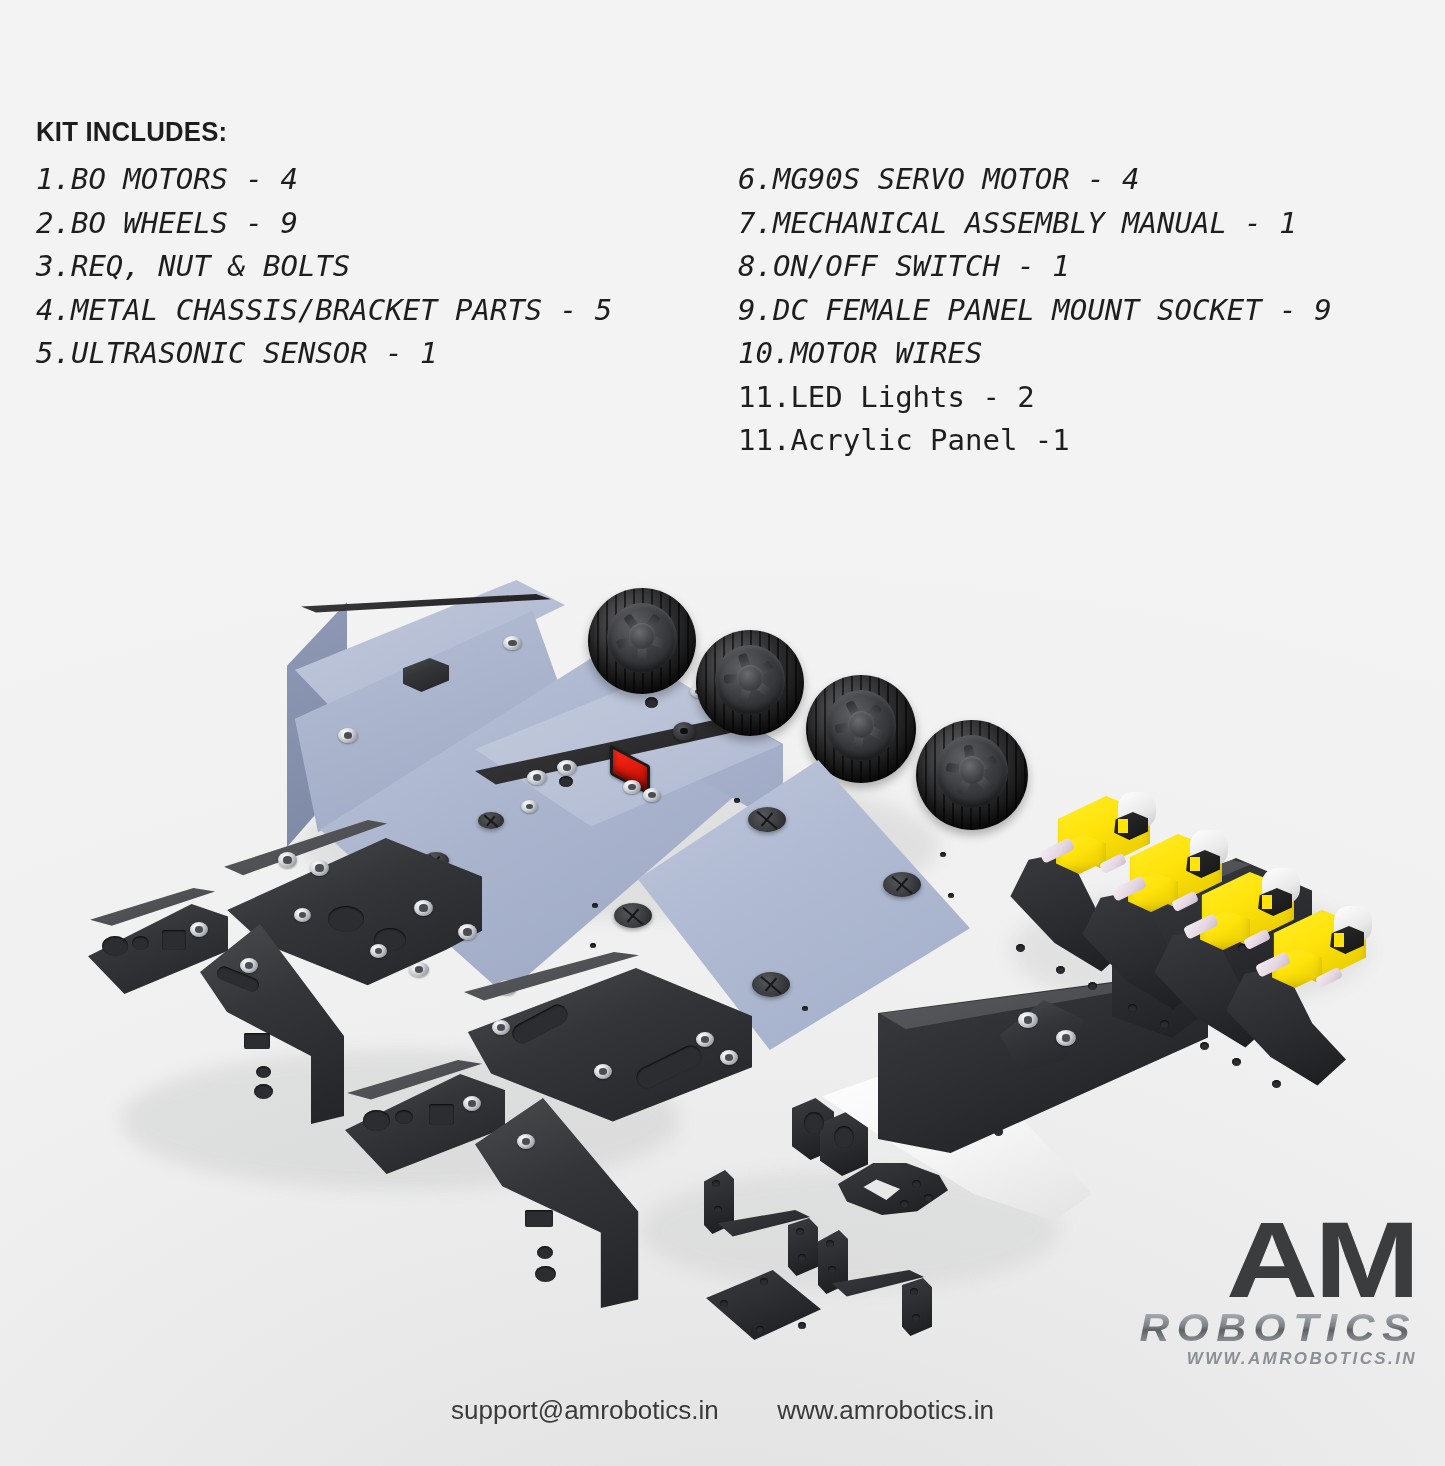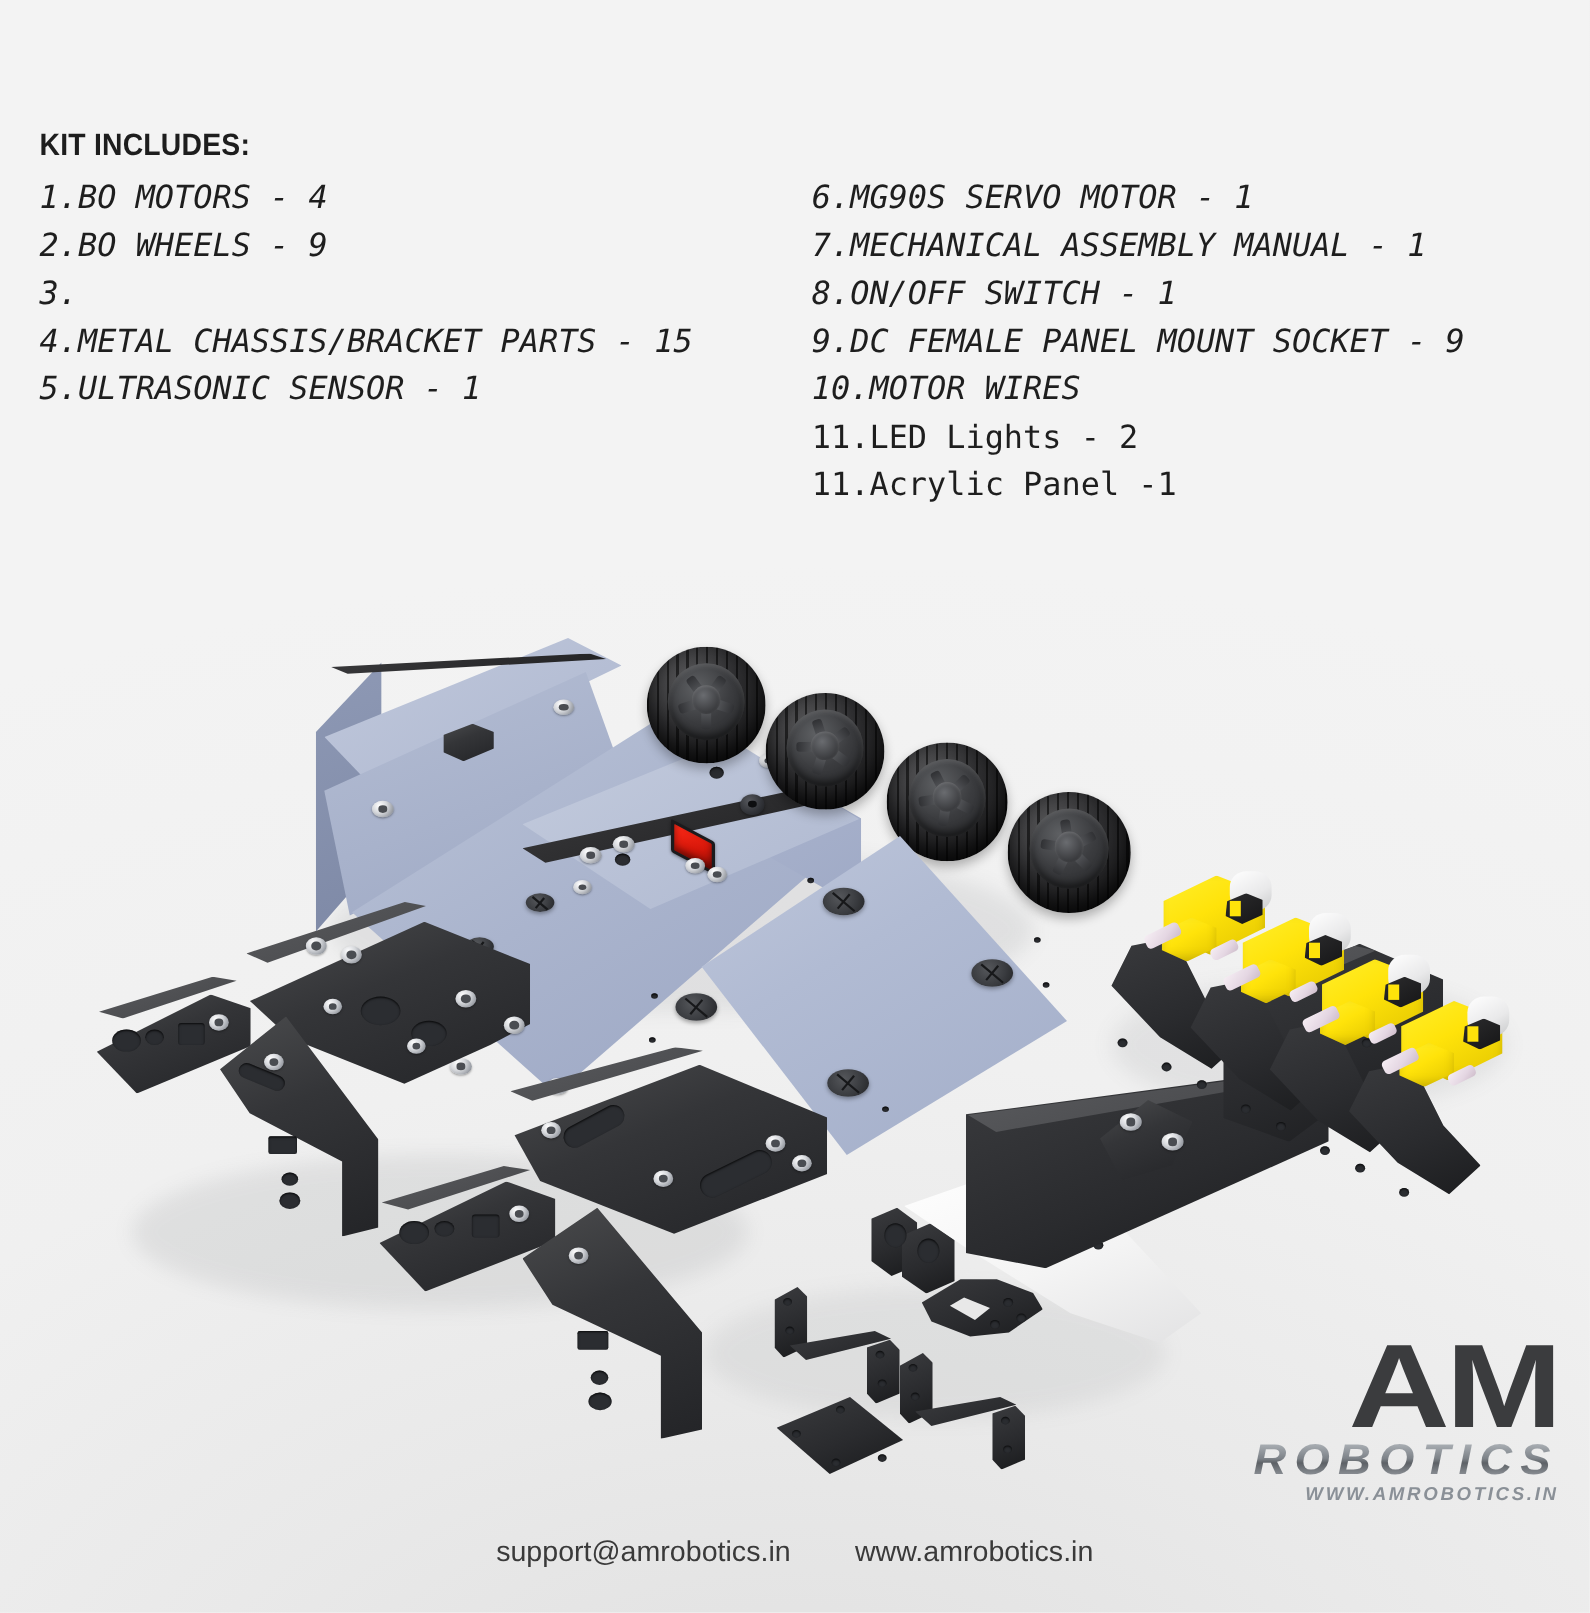--- a/index.html
+++ b/index.html
@@ -195,26 +195,26 @@
 <body>
 
 <div id="page">
 
   <section class="kit-block">
     <div class="kit-title">KIT INCLUDES:</div>
 
     <div class="col col-left" id="col-left">
         <div class="kit-item ital"><span class="num">1.</span> <span class="txt">BO MOTORS - 4</span></div>
         <div class="kit-item ital"><span class="num">2.</span> <span class="txt">BO WHEELS - 9</span></div>
-        <div class="kit-item ital"><span class="num">3.</span> </div>
-        <div class="kit-item ital"><span class="num">4.</span> <span class="txt">METAL CHASSIS/BRACKET PARTS - 15</span></div>
+        <div class="kit-item ital"><span class="num">3.</span> <span class="txt">REQ, NUT &amp; BOLTS</span></div>
+        <div class="kit-item ital"><span class="num">4.</span> <span class="txt">METAL CHASSIS/BRACKET PARTS - 5</span></div>
         <div class="kit-item ital"><span class="num">5.</span> <span class="txt">ULTRASONIC SENSOR - 1</span></div>
       </div>
     <div class="col col-right" id="col-right">
-        <div class="kit-item ital"><span class="num">6.</span> <span class="txt">MG90S SERVO MOTOR - 1</span></div>
+        <div class="kit-item ital"><span class="num">6.</span> <span class="txt">MG90S SERVO MOTOR - 4</span></div>
         <div class="kit-item ital"><span class="num">7.</span> <span class="txt">MECHANICAL ASSEMBLY MANUAL - 1</span></div>
         <div class="kit-item ital"><span class="num">8.</span> <span class="txt">ON/OFF SWITCH - 1</span></div>
         <div class="kit-item ital"><span class="num">9.</span> <span class="txt">DC FEMALE PANEL MOUNT SOCKET - 9</span></div>
         <div class="kit-item ital"><span class="num">10.</span> <span class="txt">MOTOR WIRES</span></div>
         <div class="kit-item"><span class="num">11.</span> <span class="txt">LED Lights - 2</span></div>
         <div class="kit-item"><span class="num">11.</span> <span class="txt">Acrylic Panel -1</span></div>
       </div>
   </section>
 
   <section id="stage">

